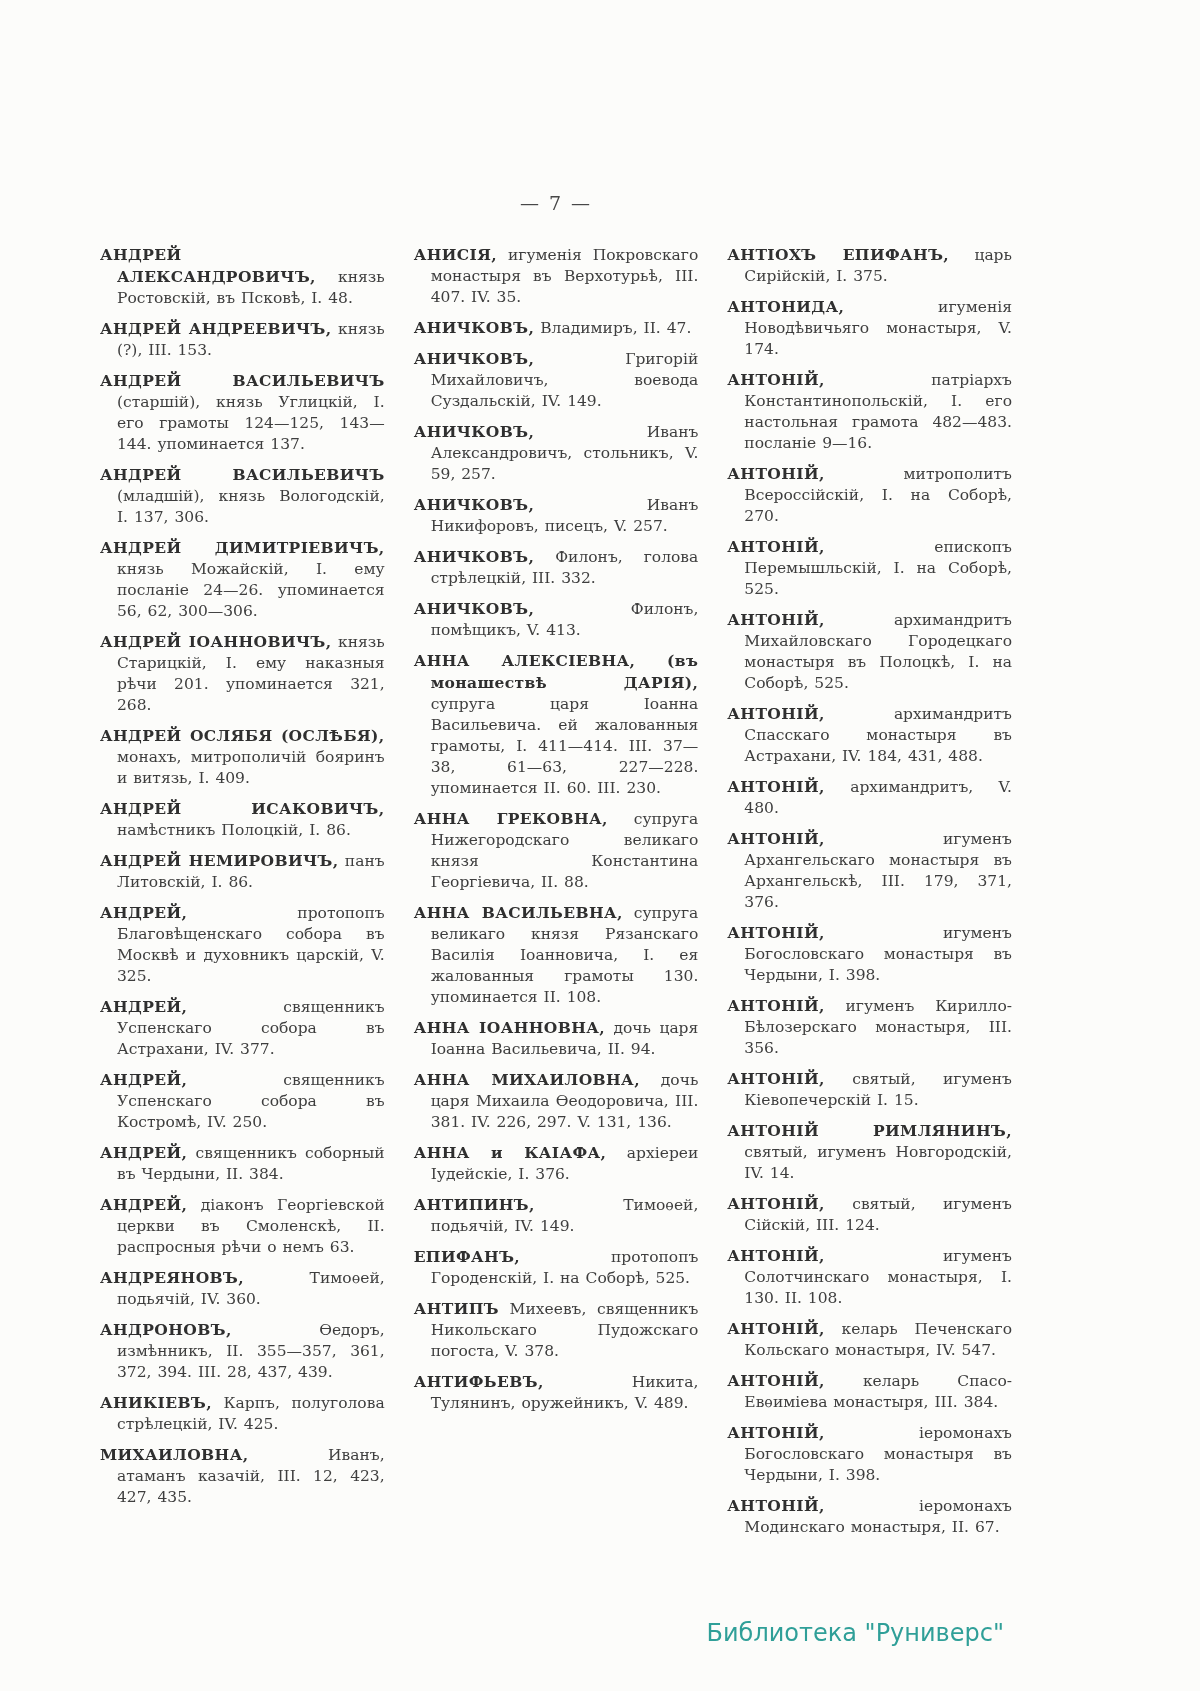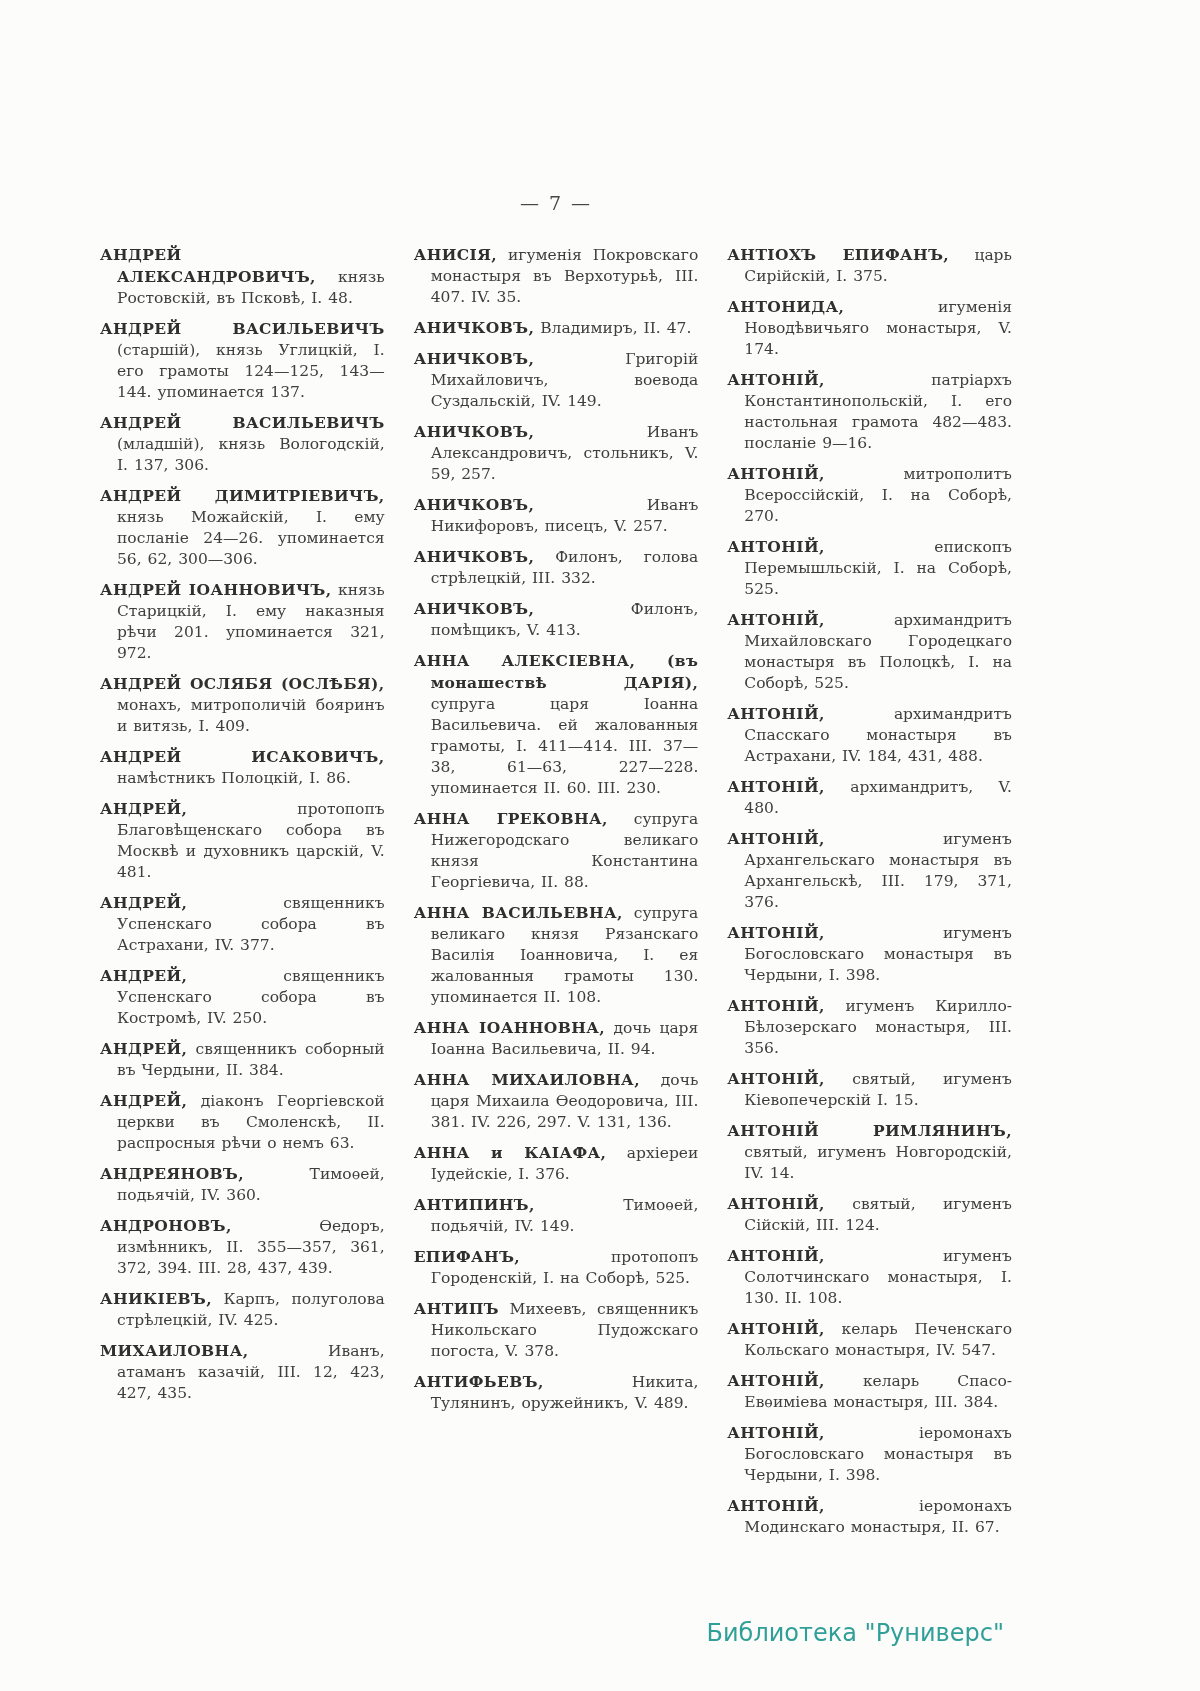--- a/index.html
+++ b/index.html
@@ -64,27 +64,29 @@
   }
 </style>
 </head>
 <body>
 
 <div class="page">
   <div class="page-header">—  7  —</div>
   <div class="columns">
     <div class="column">
         <p class="entry"><span class="entry-name">АНДРЕЙ АЛЕКСАНДРОВИЧЪ,</span><span class="entry-text"> князь Ростовскій, въ Псковѣ, I. 48.</span></p>
+        <p class="entry"><span class="entry-name">АНДРЕЙ АНДРЕЕВИЧЪ,</span><span class="entry-text"> князь (?), III. 153.</span></p>
         <p class="entry"><span class="entry-name">АНДРЕЙ ВАСИЛЬЕВИЧЪ</span><span class="entry-text"> (старшій), князь Углицкій, I. его грамоты 124—125, 143—144. упоминается 137.</span></p>
         <p class="entry"><span class="entry-name">АНДРЕЙ ВАСИЛЬЕВИЧЪ</span><span class="entry-text"> (младшій), князь Вологодскій, I. 137, 306.</span></p>
         <p class="entry"><span class="entry-name">АНДРЕЙ ДИМИТРІЕВИЧЪ,</span><span class="entry-text"> князь Можайскій, I. ему посланіе 24—26. упоминается 56, 62, 300—306.</span></p>
-        <p class="entry"><span class="entry-name">АНДРЕЙ ІОАННОВИЧЪ,</span><span class="entry-text"> князь Старицкій, I. ему наказныя рѣчи 201. упоминается 321, 972.</span></p>
+        <p class="entry"><span class="entry-name">АНДРЕЙ ІОАННОВИЧЪ,</span><span class="entry-text"> князь Старицкій, I. ему наказныя рѣчи 201. упоминается 321, 268.</span></p>
         <p class="entry"><span class="entry-name">АНДРЕЙ ОСЛЯБЯ (ОСЛѢБЯ),</span><span class="entry-text"> монахъ, митрополичій бояринъ и витязь, I. 409.</span></p>
         <p class="entry"><span class="entry-name">АНДРЕЙ ИСАКОВИЧЪ,</span><span class="entry-text"> намѣстникъ Полоцкій, I. 86.</span></p>
-        <p class="entry"><span class="entry-name">АНДРЕЙ,</span><span class="entry-text"> протопопъ Благовѣщенскаго собора въ Москвѣ и духовникъ царскій, V. 481.</span></p>
+        <p class="entry"><span class="entry-name">АНДРЕЙ НЕМИРОВИЧЪ,</span><span class="entry-text"> панъ Литовскій, I. 86.</span></p>
+        <p class="entry"><span class="entry-name">АНДРЕЙ,</span><span class="entry-text"> протопопъ Благовѣщенскаго собора въ Москвѣ и духовникъ царскій, V. 325.</span></p>
         <p class="entry"><span class="entry-name">АНДРЕЙ,</span><span class="entry-text"> священникъ Успенскаго собора въ Астрахани, IV. 377.</span></p>
         <p class="entry"><span class="entry-name">АНДРЕЙ,</span><span class="entry-text"> священникъ Успенскаго собора въ Костромѣ, IV. 250.</span></p>
         <p class="entry"><span class="entry-name">АНДРЕЙ,</span><span class="entry-text"> священникъ соборный въ Чердыни, II. 384.</span></p>
         <p class="entry"><span class="entry-name">АНДРЕЙ,</span><span class="entry-text"> діаконъ Георгіевской церкви въ Смоленскѣ, II. распросныя рѣчи о немъ 63.</span></p>
         <p class="entry"><span class="entry-name">АНДРЕЯНОВЪ,</span><span class="entry-text"> Тимоѳей, подьячій, IV. 360.</span></p>
         <p class="entry"><span class="entry-name">АНДРОНОВЪ,</span><span class="entry-text"> Ѳедоръ, измѣнникъ, II. 355—357, 361, 372, 394. III. 28, 437, 439.</span></p>
         <p class="entry"><span class="entry-name">АНИКІЕВЪ,</span><span class="entry-text"> Карпъ, полуголова стрѣлецкій, IV. 425.</span></p>
         <p class="entry"><span class="entry-name">МИХАИЛОВНА,</span><span class="entry-text"> Иванъ, атаманъ казачій, III. 12, 423, 427, 435.</span></p>
       </div>
     <div class="column">

